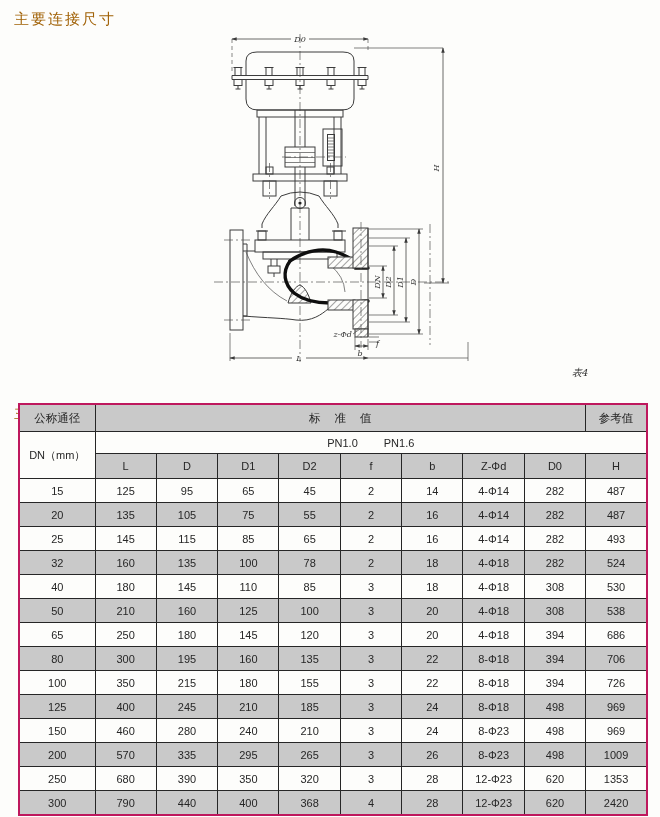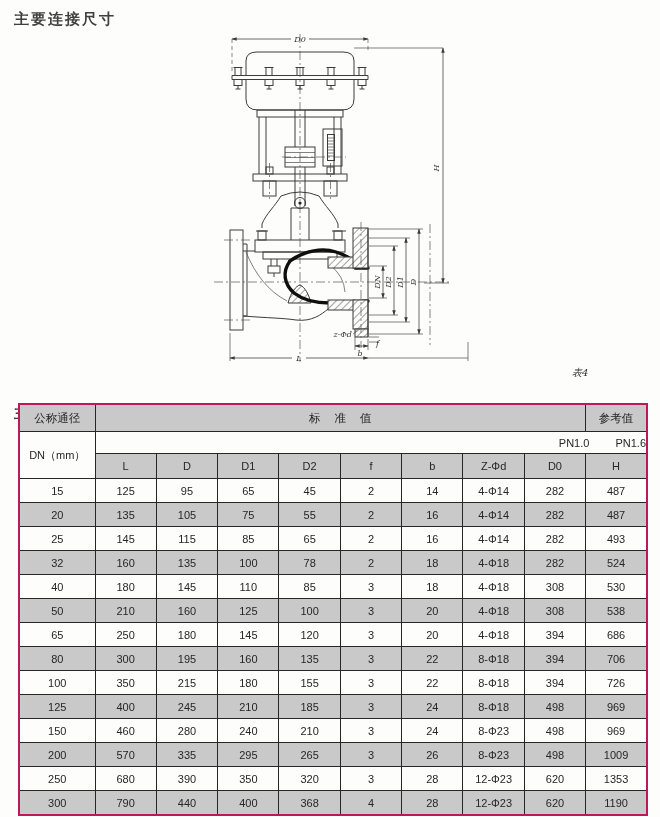--- a/index.html
+++ b/index.html
@@ -1,17 +1,17 @@
 <!DOCTYPE html>
 <html><head>
 <meta charset="utf-8">
 <style>
   html,body{margin:0;padding:0;}
   body{width:660px;height:817px;background:#fdfdfb;font-family:"Liberation Sans","DejaVu Sans",sans-serif;color:#222;position:relative;overflow:hidden;}
-  .title{position:absolute;font-size:15px;font-weight:bold;letter-spacing:2px;color:#404040;}
+  .title{position:absolute;font-size:15px;font-weight:normal;letter-spacing:2px;color:#a16207;}
   #title-conn{left:14px;top:10px;}
   #title-param{left:14px;top:378px;margin-top:26px;}
   #table-tag{position:absolute;left:572px;top:366px;font-family:"DejaVu Serif",serif;font-style:italic;font-size:10px;color:#333;}
   svg{position:absolute;left:0;top:0;}
   .ln{stroke:#3c3c3c;stroke-width:1;fill:none;}
   .lt{stroke:#4a4a4a;stroke-width:.7;fill:none;}
   .thick{stroke:#0e0e0e;stroke-width:3.4;fill:none;stroke-linecap:round;}
   .cl{stroke:#555;stroke-width:.7;fill:none;stroke-dasharray:9 3 2 3;}
   .dsh{stroke:#555;stroke-width:.7;fill:none;stroke-dasharray:4 3;}
   .dim{stroke:#444;stroke-width:.8;fill:none;}
@@ -19,21 +19,21 @@
   text.dl{font-family:"DejaVu Serif",serif;font-style:italic;font-size:8px;fill:#333;}
   
   #ptable{position:absolute;left:18px;top:403px;width:630px;border-collapse:collapse;table-layout:fixed;font-size:11px;color:#262626;border:2px solid #be185d;}
   #ptable th,#ptable td{border:1px solid #262626;text-align:center;vertical-align:middle;padding:0;font-weight:normal;overflow:hidden;white-space:nowrap;}
   #ptable thead tr.r1 th{height:26px;font-size:11.5px;}
   #ptable thead tr.r2 th{height:21px;}
   #ptable thead tr.r3 th{height:24px;}
   #ptable tbody td{height:23px;}
   .grey{background:#c9c9c9;}
   #ptable tbody tr:nth-child(even){background:#c9c9c9;}
-  .pn-wrap{display:flex;justify-content:flex-end;gap:26px;}
+  .pn-wrap{display:flex;justify-content:center;gap:26px;}
   .std-label{letter-spacing:14px;text-indent:14px;}
 </style>
 </head>
 <body>
 
 <div class="title" id="title-conn">主要连接尺寸</div>
 <div class="title" id="title-param">主要技术参数</div>
 <div id="table-tag">表4</div>
 
 <svg width="660" height="402" viewBox="0 0 660 402">
@@ -419,16 +419,16 @@
       <tr>
         <td>300</td>
         <td>790</td>
         <td>440</td>
         <td>400</td>
         <td>368</td>
         <td>4</td>
         <td>28</td>
         <td>12-Φ23</td>
         <td>620</td>
-        <td>1190</td>
+        <td>2420</td>
       </tr>
     </tbody>
 </table>
 
 </body></html>

